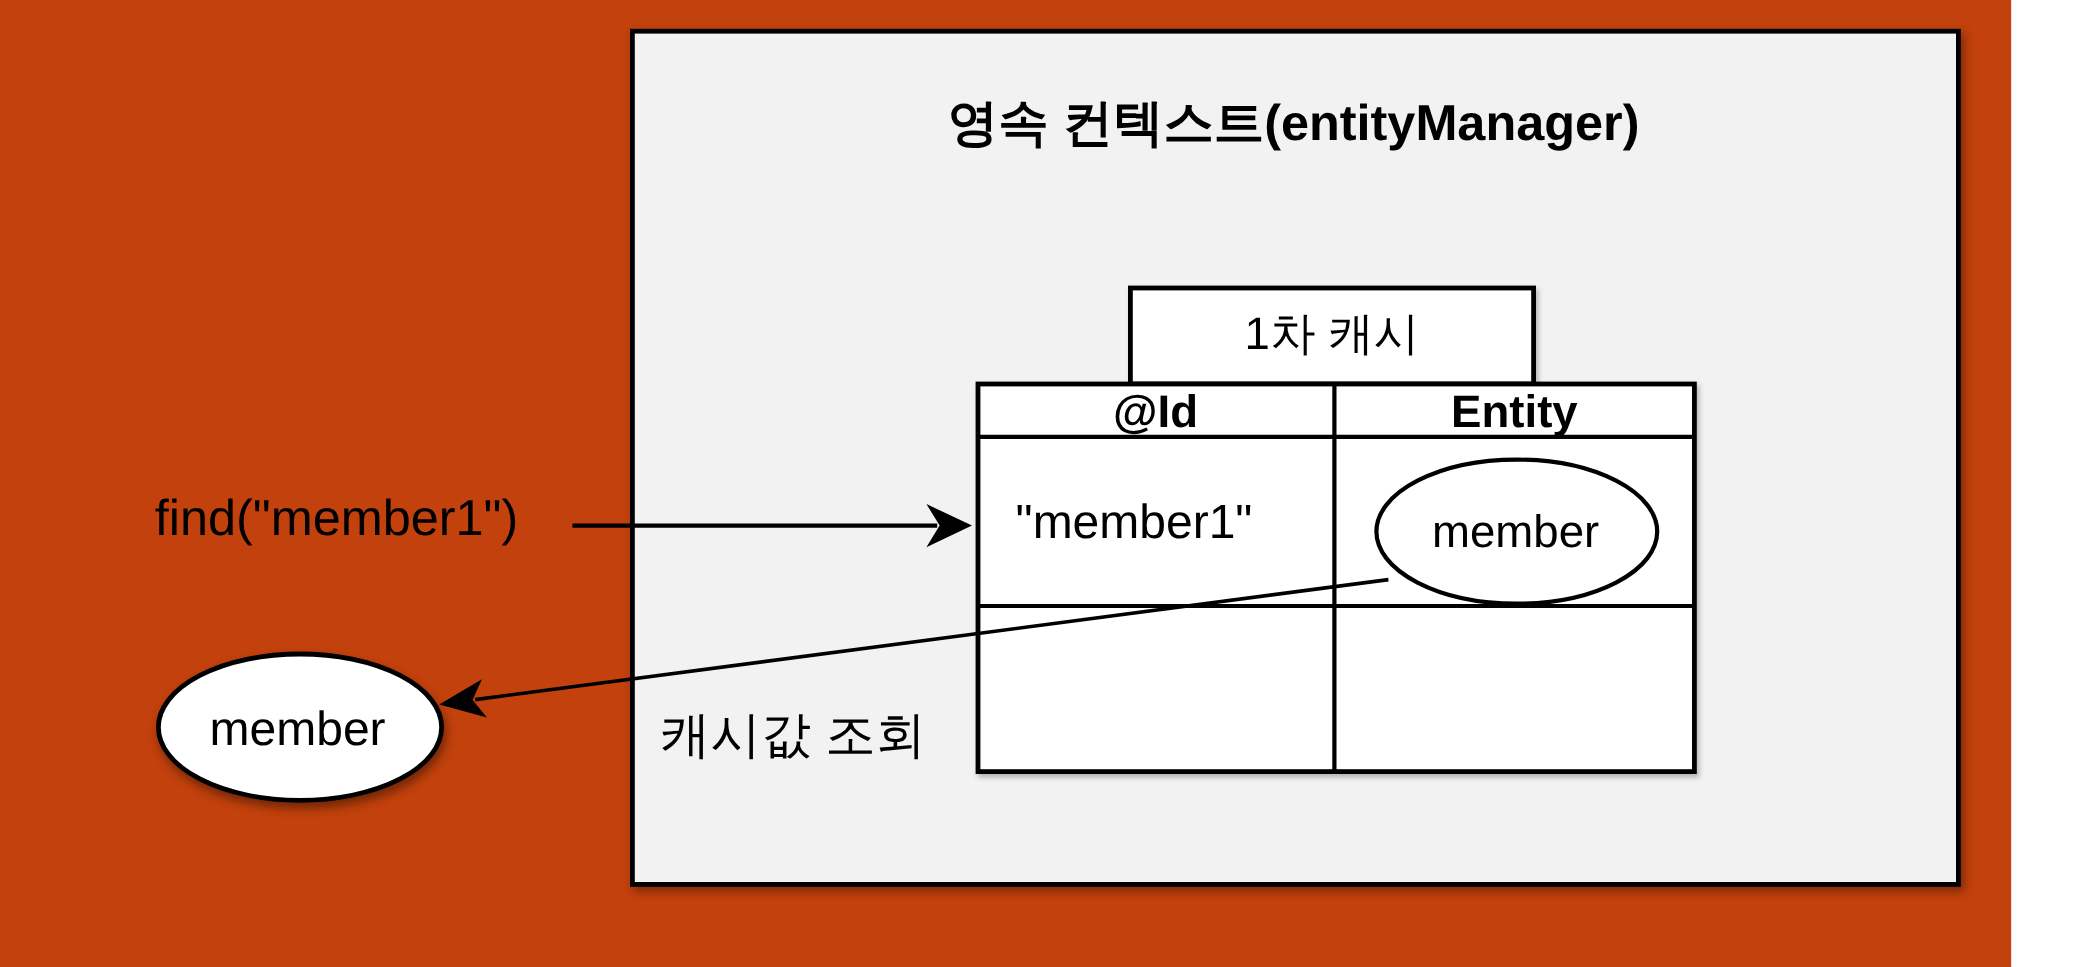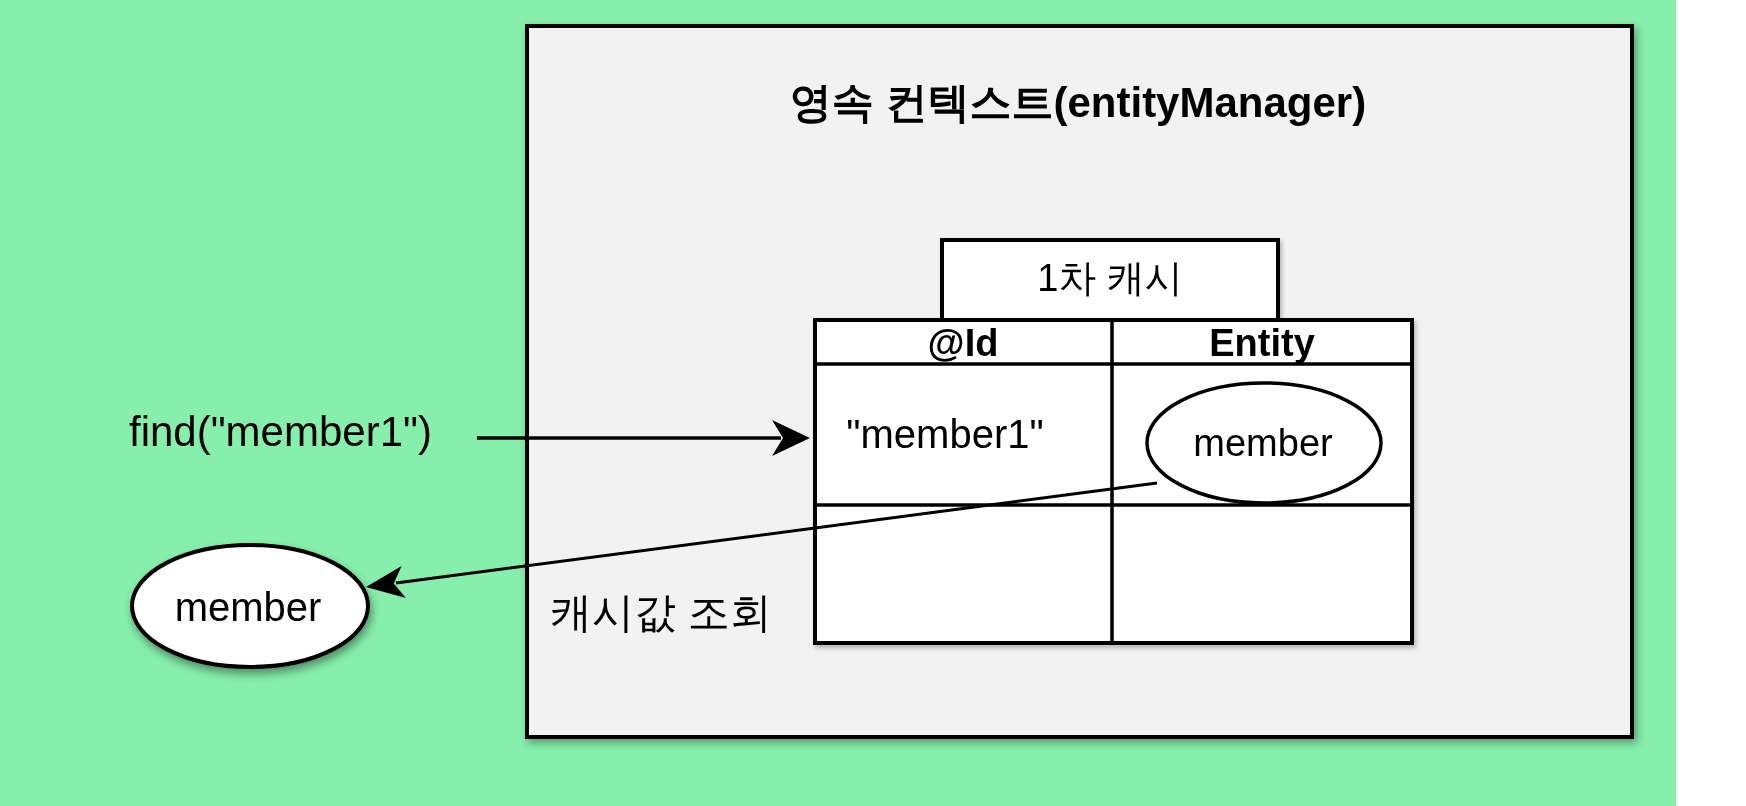--- a/index.html
+++ b/index.html
@@ -1,20 +1,20 @@
 <!DOCTYPE html>
 <html><head>
 <meta charset="utf-8">
 <style>
   html, body { margin: 0; padding: 0; background: #ffffff; }
   .canvas {
     position: relative;
     width: 1676px;
     height: 806px;
-    background: #86efac;
+    background: #c2410c;
     overflow: hidden;
     font-family: "Liberation Sans", "DejaVu Sans", sans-serif;
   }
   svg { display: block; }
   svg text {
     font-family: "Liberation Sans", "DejaVu Sans", sans-serif;
     fill: #000000;
   }
   .t-title   { font-size: 42px; font-weight: bold; }
   .t-header  { font-size: 38px; font-weight: bold; }

